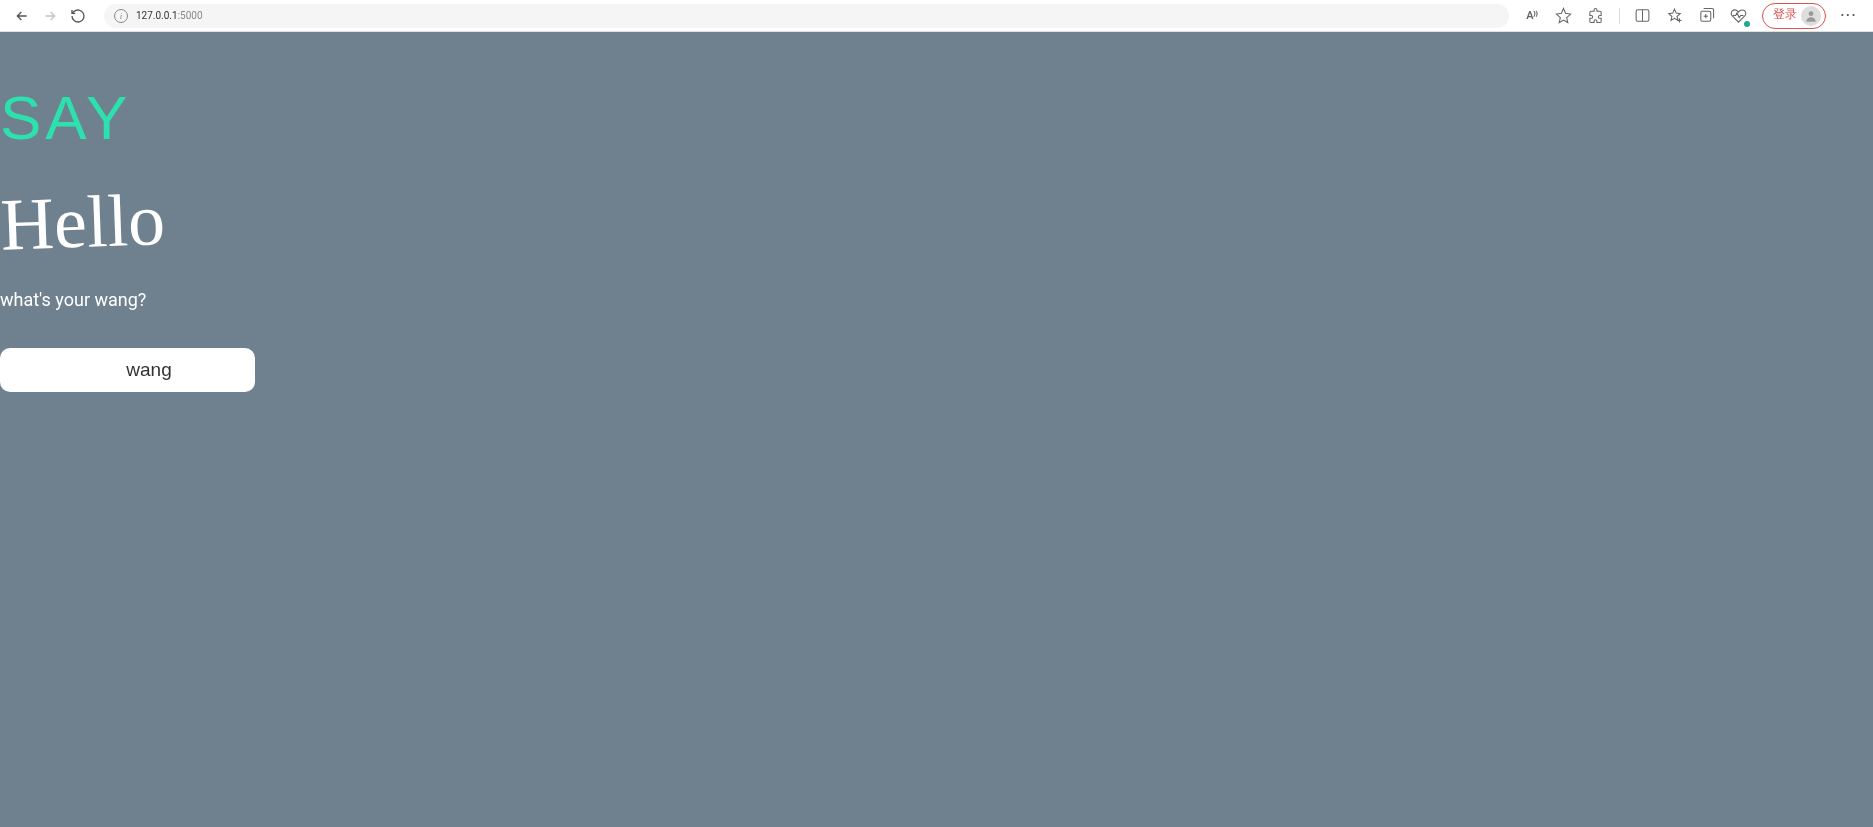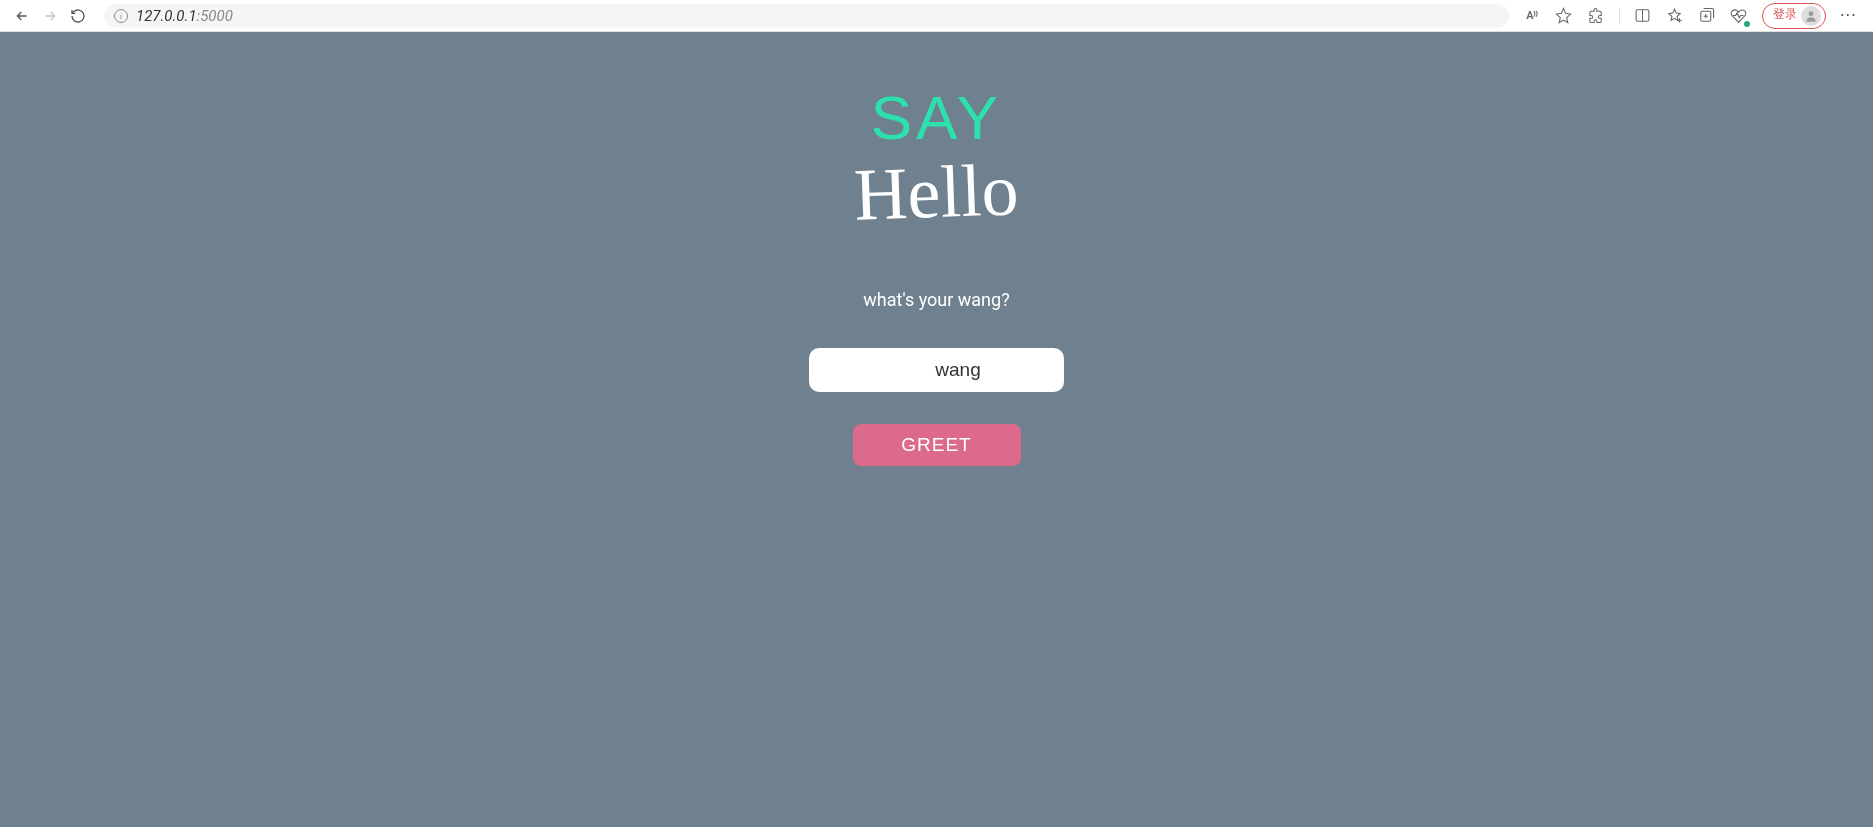--- a/index.html
+++ b/index.html
@@ -57,23 +57,22 @@
       border-radius: 50%;
       display: flex;
       align-items: center;
       justify-content: center;
       font-size: 9px;
       color: #888;
       font-family: Georgia, serif;
       font-style: italic;
     }
     .url-text {
-      font-size: 15px;
+      font-size: 10px;
       color: #333;
-      font-style: italic;
     }
     .url-port {
       color: #888;
     }
     .toolbar-right {
       display: flex;
       align-items: center;
       gap: 14px;
       padding-right: 6px;
     }
@@ -134,21 +133,20 @@
       letter-spacing: 1px;
       cursor: pointer;
       display: flex;
       align-items: center;
     }
     .page {
       background: #6f808f;
       min-height: calc(827px - 32px);
       display: flex;
       flex-direction: column;
-      align-items: center;
       padding-top: 55px;
     }
     .logo-say {
       font-size: 62px;
       font-weight: 300;
       color: #2de1ae;
       letter-spacing: 4px;
       font-family: "Segoe UI", Arial, sans-serif;
       line-height: 1;
     }
@@ -277,14 +275,13 @@
       <span>···</span>
     </div>
   </div>
 </div>
 
 <div class="page">
   <div class="logo-say">SAY</div>
   <div class="logo-hello">Hello</div>
   <div class="prompt">what's your wang?</div>
   <input class="name-input" type="text" value="wang" style="">
-  <button class="greet-btn">GREET</button>
 </div>
 
 </body></html>

